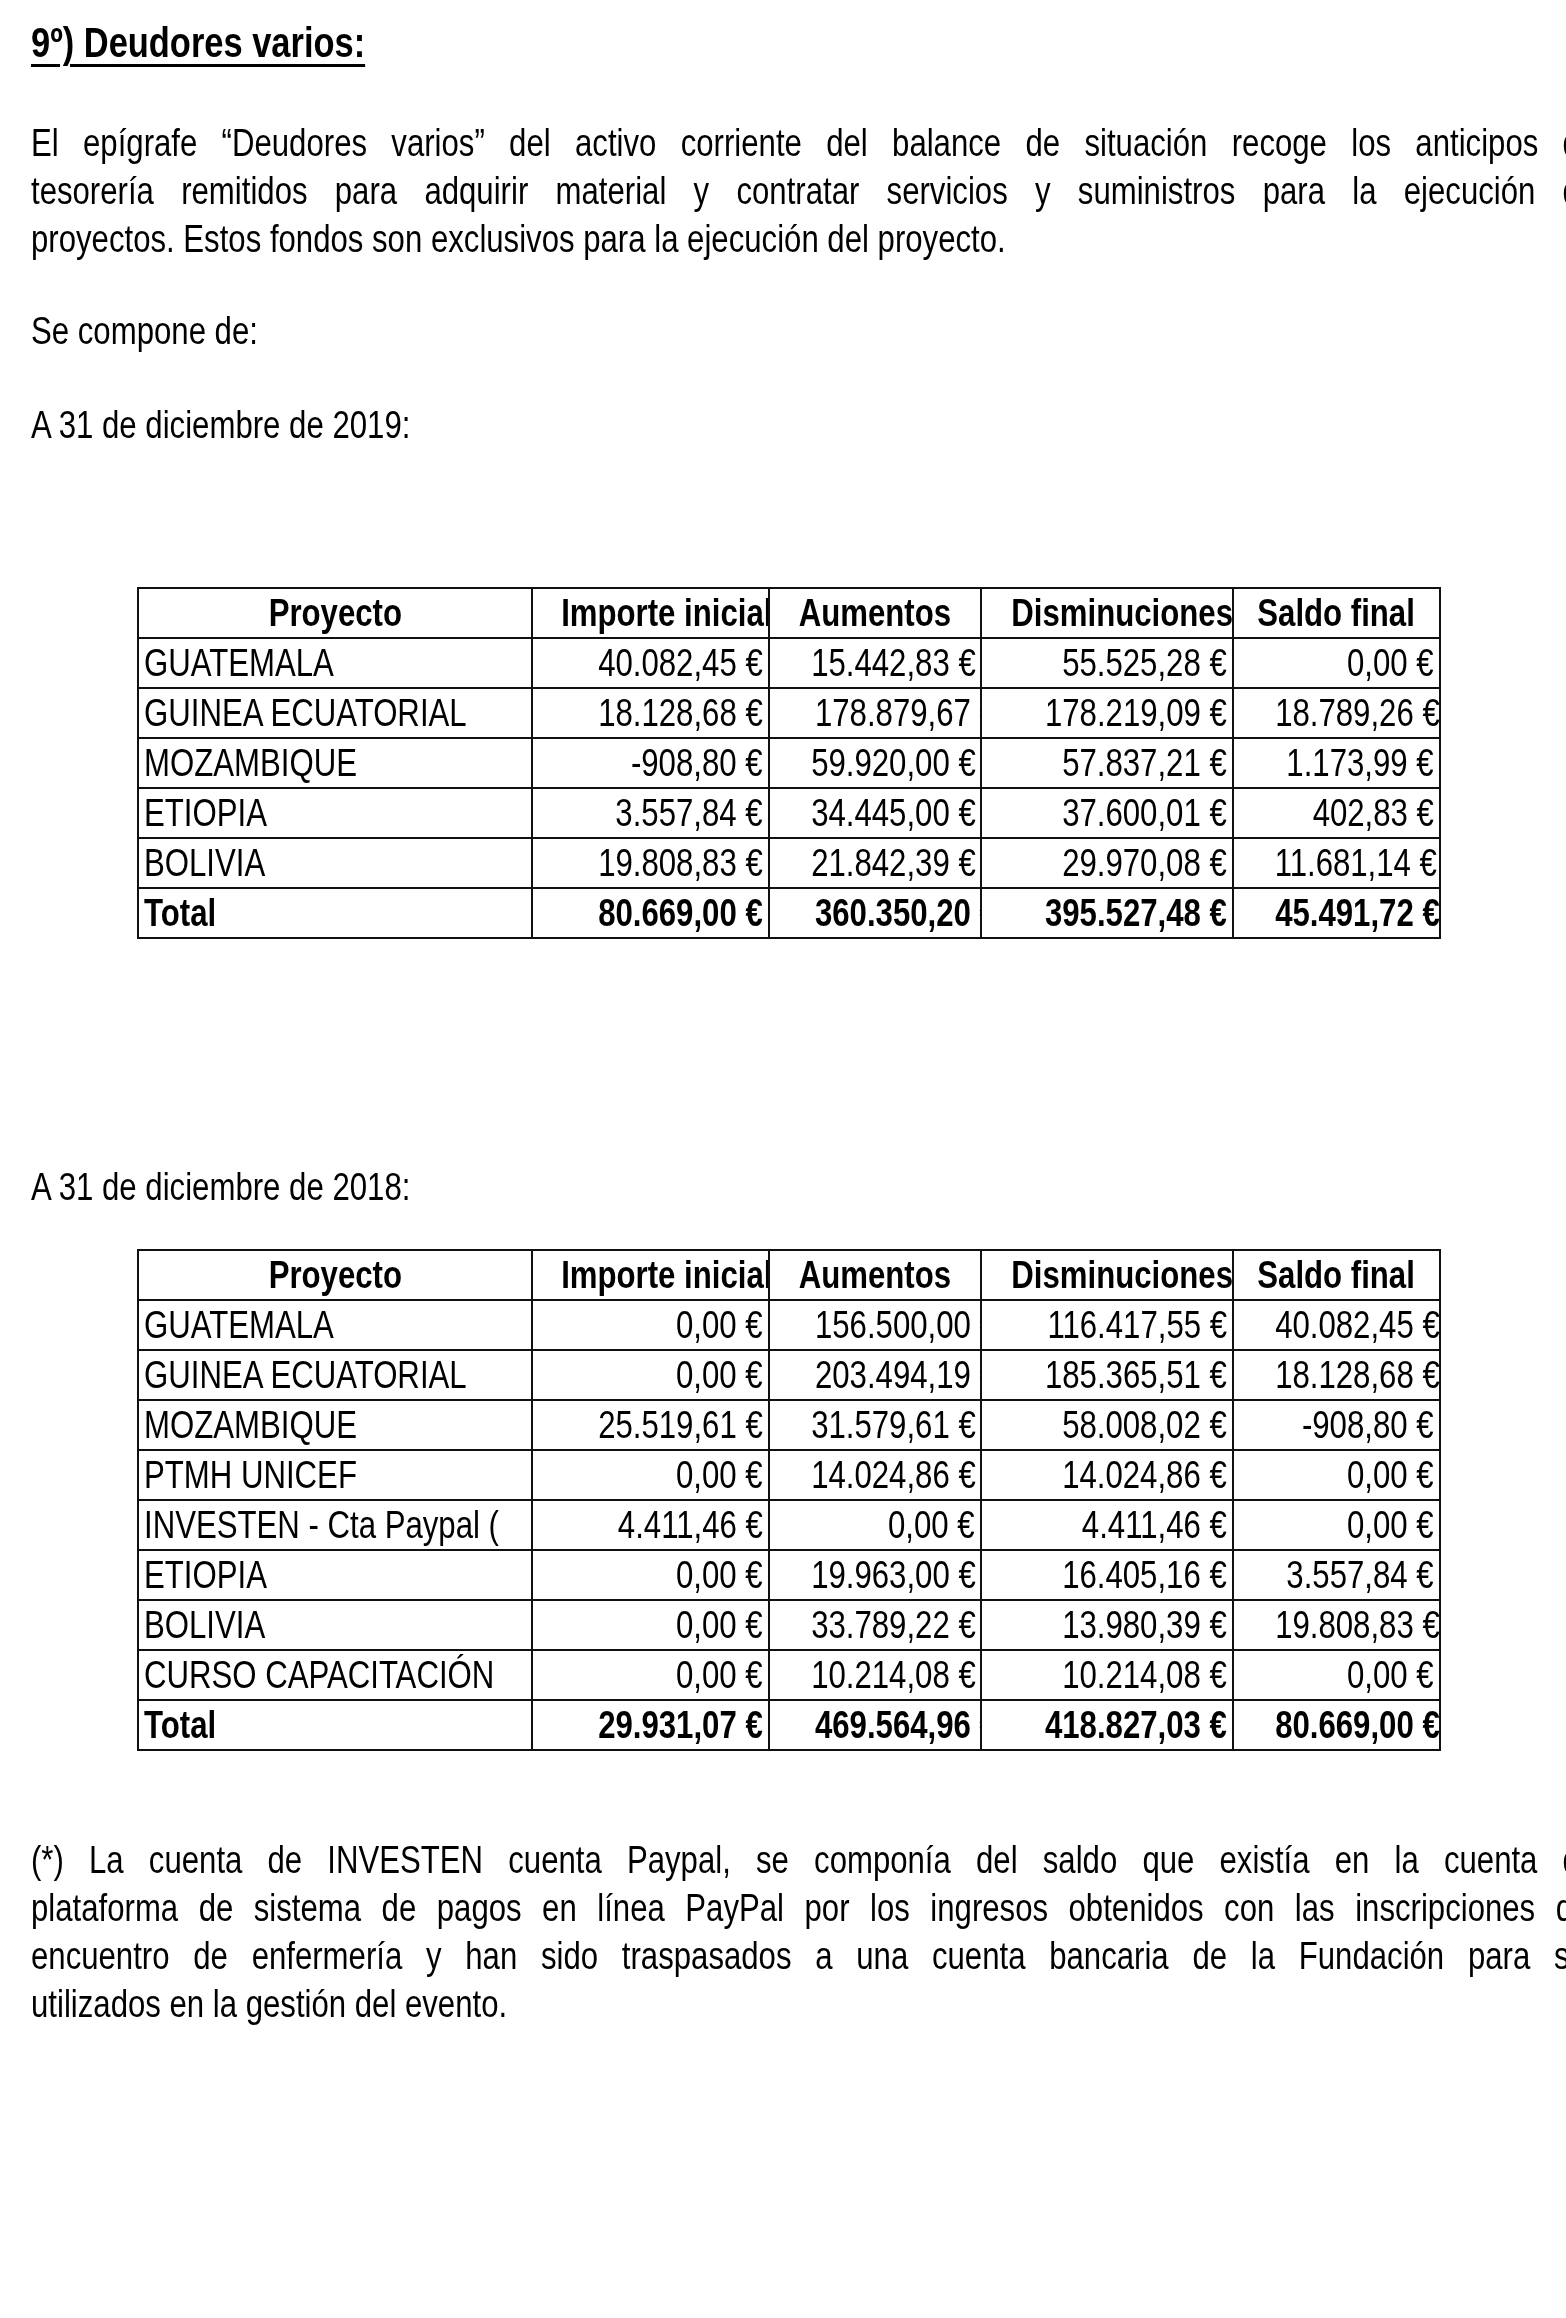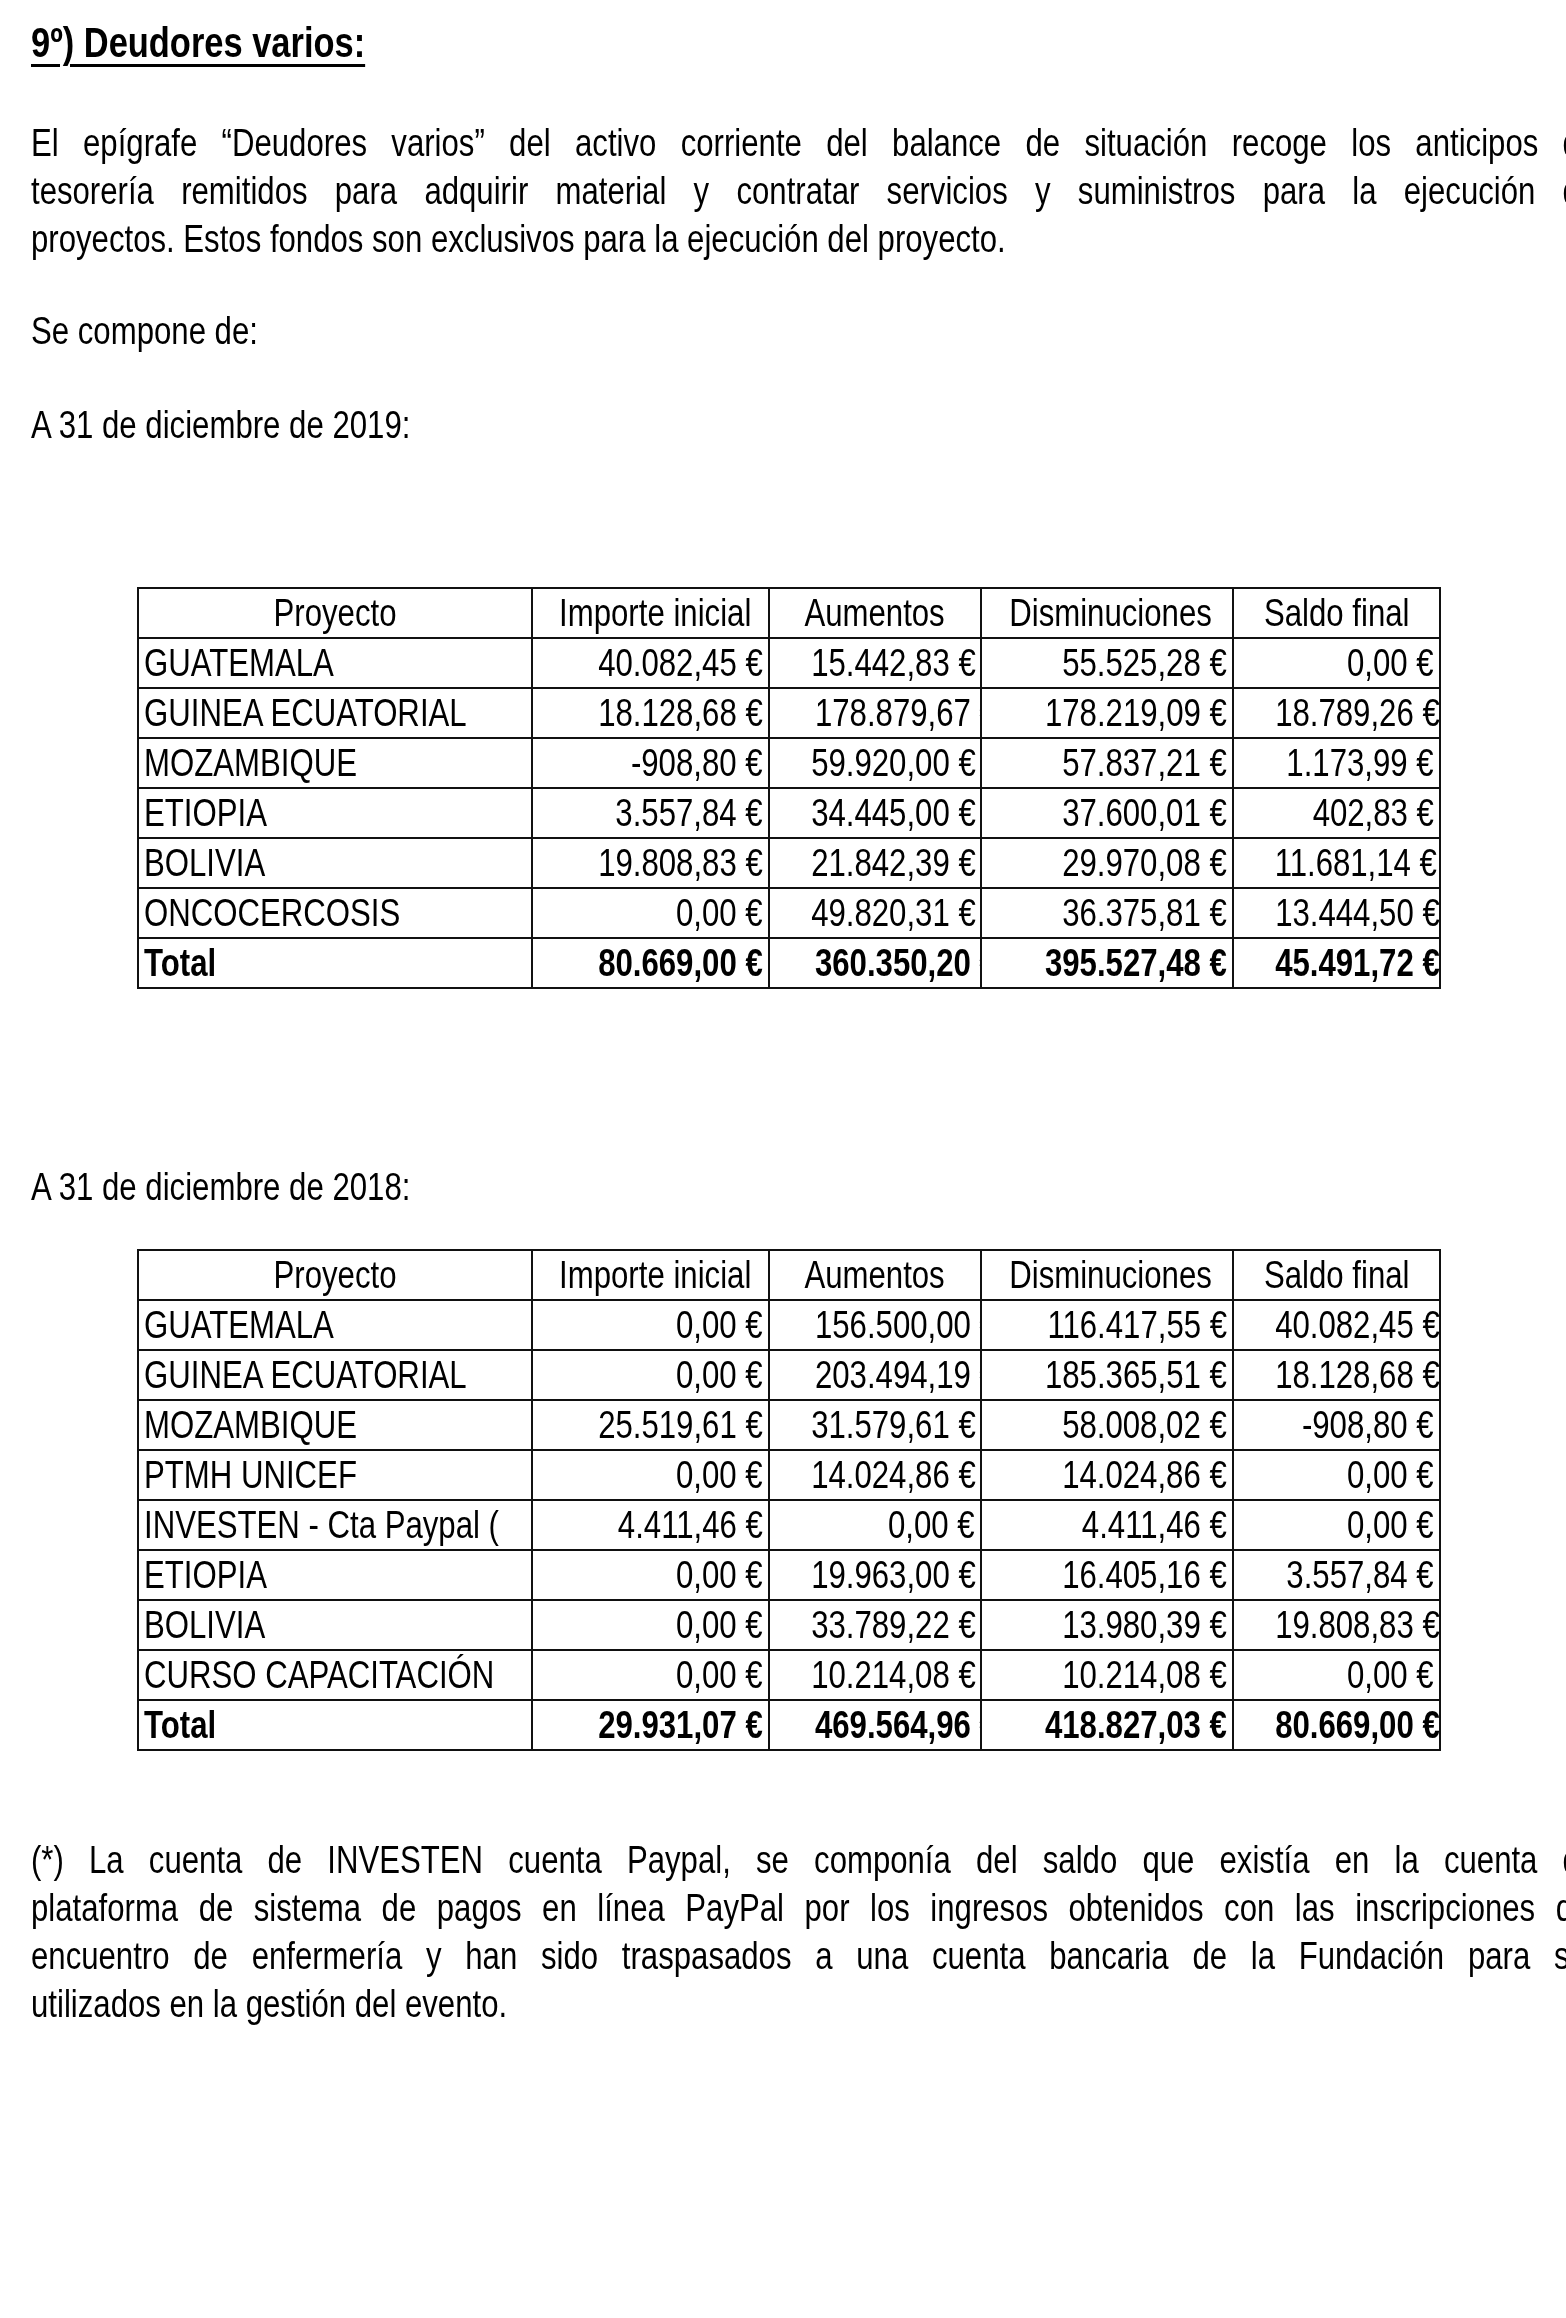--- a/index.html
+++ b/index.html
@@ -31,21 +31,21 @@
   .title .narrow { text-decoration: underline; text-decoration-thickness: 3.3px; text-underline-offset: 6.7px; }
 
   table.grid {
     position: absolute; border-collapse: collapse; table-layout: fixed;
     font-size: 38px;
   }
   table.grid td, table.grid th {
     border: 2.5px solid #111; padding: 0 5px; height: 48px; overflow: hidden;
     white-space: nowrap; vertical-align: middle;
   }
-  table.grid th { font-weight: normal; text-align: center; }
+  table.grid th { font-weight: bold; text-align: center; }
   table.grid td.num { text-align: right; }
   table.grid td.name { text-align: left; }
   table.grid tr.total td { font-weight: bold; }
   .cell-in { display: inline-block; transform: scaleX(0.82); white-space: nowrap; }
   td.num .cell-in { transform-origin: right center; }
   td.name .cell-in { transform-origin: left center; }
   th .cell-in { transform-origin: center center; }
 </style>
 </head>
 <body>
@@ -112,27 +112,20 @@
         <td class="num" style="height: 48px;"><span class="cell-in">37.600,01 €</span></td>
         <td class="num" style="height: 48px;"><span class="cell-in">402,83 €</span></td>
       </tr>
       <tr>
         <td class="name" style="height: 48px;"><span class="cell-in">BOLIVIA</span></td>
         <td class="num" style="height: 48px;"><span class="cell-in">19.808,83 €</span></td>
         <td class="num" style="height: 48px;"><span class="cell-in">21.842,39 €</span></td>
         <td class="num" style="height: 48px;"><span class="cell-in">29.970,08 €</span></td>
         <td class="num" style="height: 48px;"><span class="cell-in">11.681,14 €</span></td>
       </tr>
-      <tr>
-        <td class="name" style="height: 48px;"><span class="cell-in">ONCOCERCOSIS</span></td>
-        <td class="num" style="height: 48px;"><span class="cell-in">0,00 €</span></td>
-        <td class="num" style="height: 48px;"><span class="cell-in">49.820,31 €</span></td>
-        <td class="num" style="height: 48px;"><span class="cell-in">36.375,81 €</span></td>
-        <td class="num" style="height: 48px;"><span class="cell-in">13.444,50 €</span></td>
-      </tr>
       <tr class="total">
         <td class="name" style="height: 48px;"><span class="cell-in">Total</span></td>
         <td class="num" style="height: 48px;"><span class="cell-in">80.669,00 €</span></td>
         <td class="num" style="height: 48px;"><span class="cell-in">360.350,20 €</span></td>
         <td class="num" style="height: 48px;"><span class="cell-in">395.527,48 €</span></td>
         <td class="num" style="height: 48px;"><span class="cell-in">45.491,72 €</span></td>
       </tr>
     </tbody>
 </table>
 

